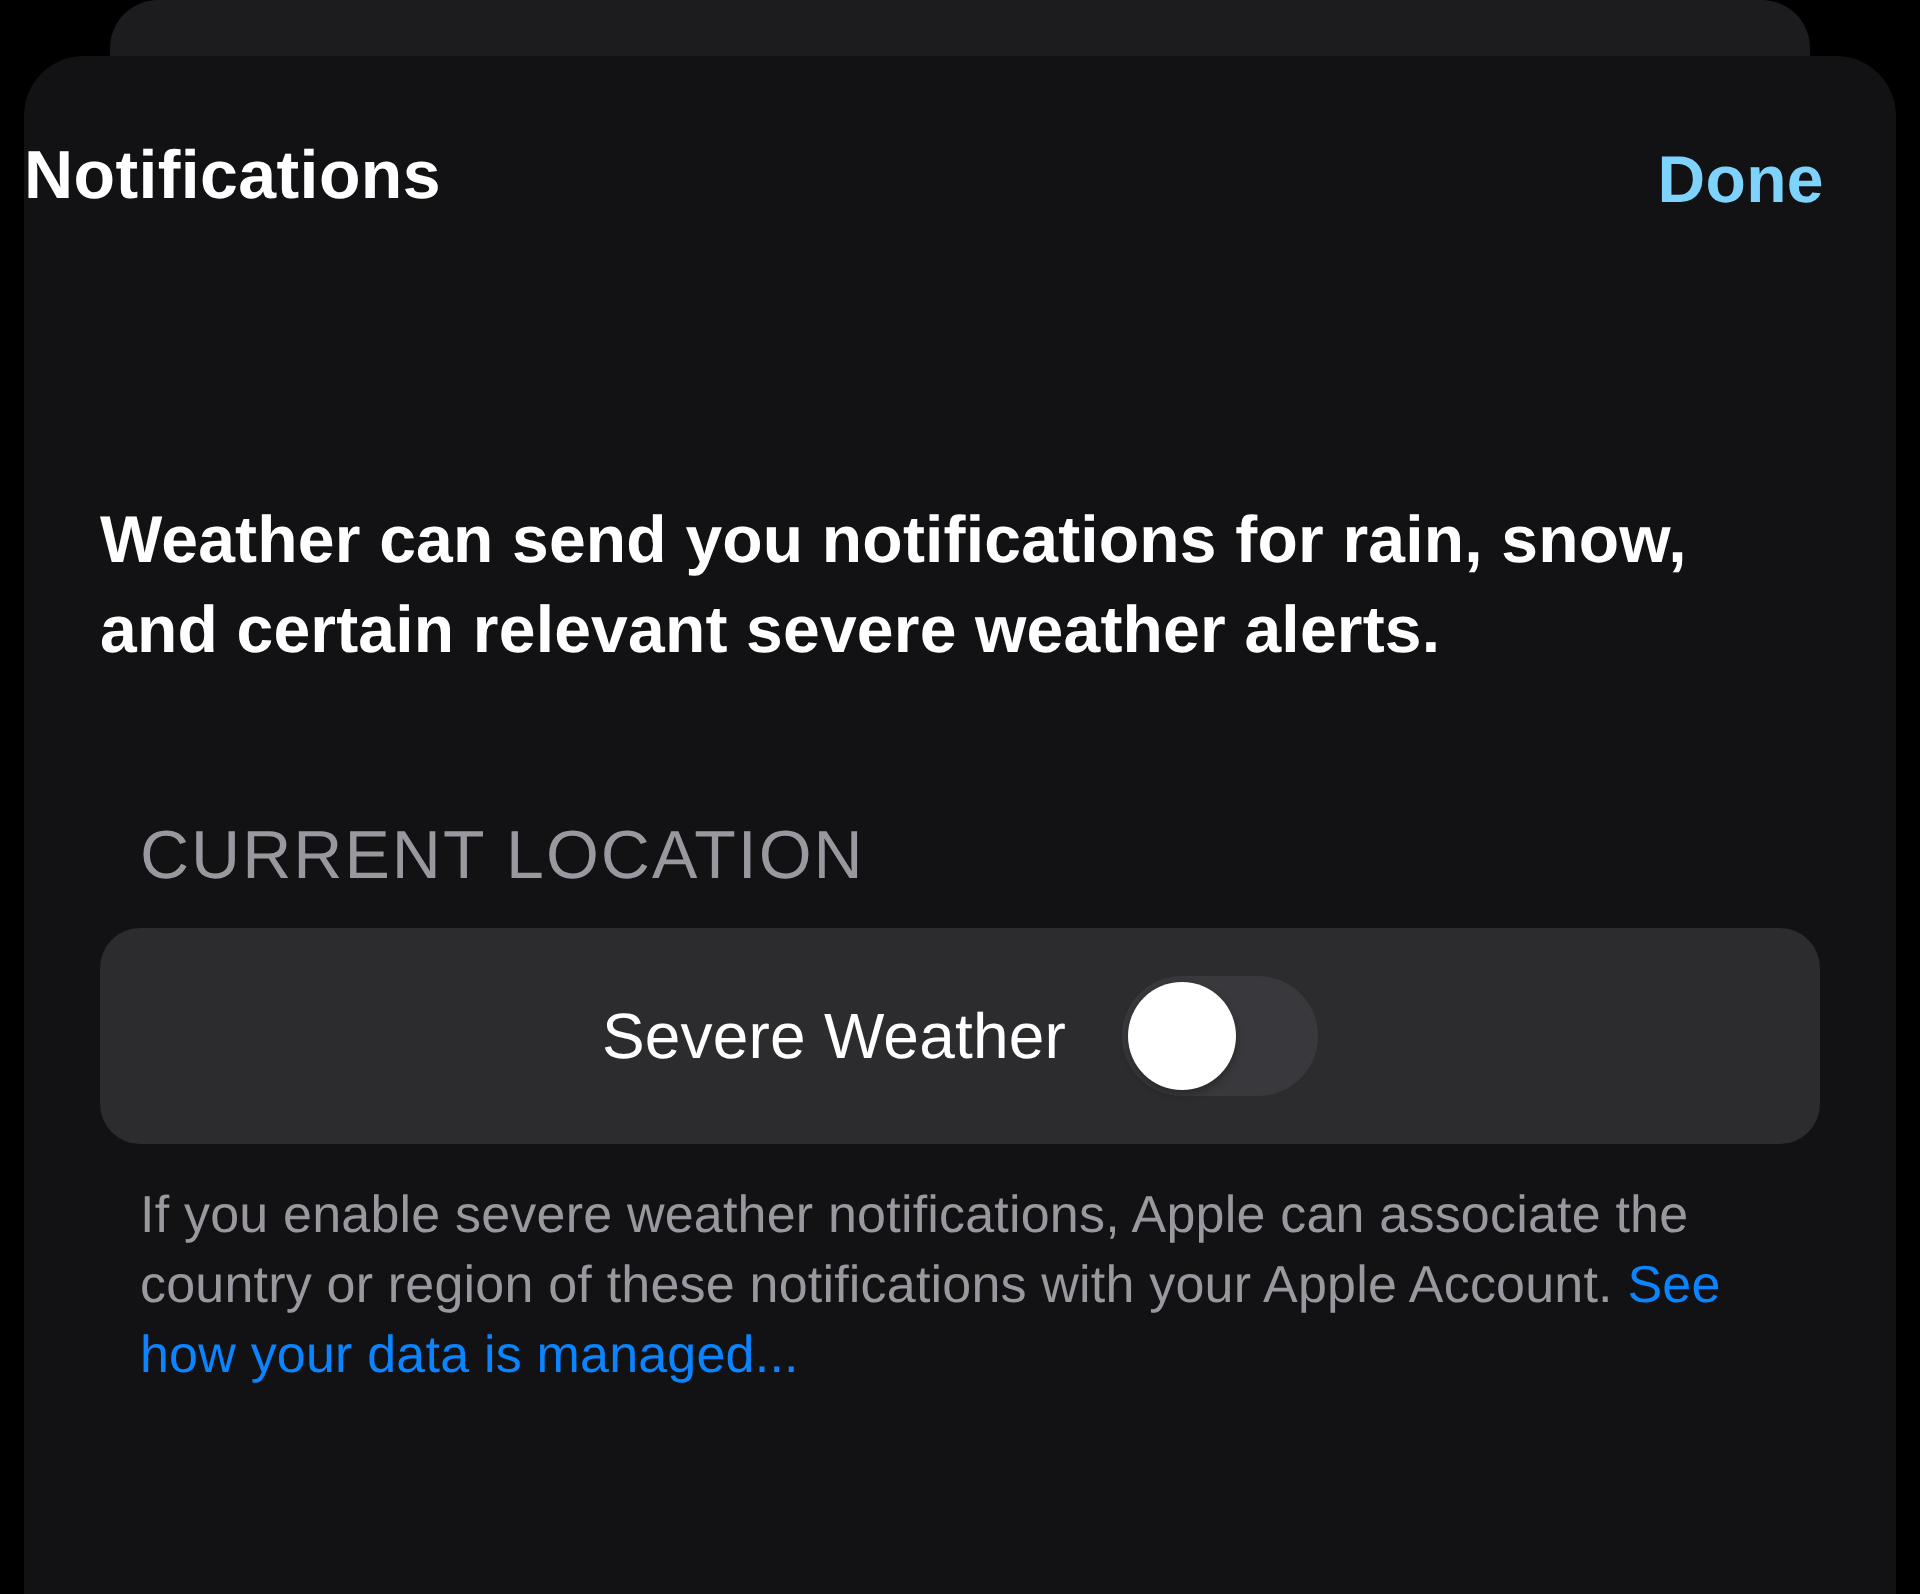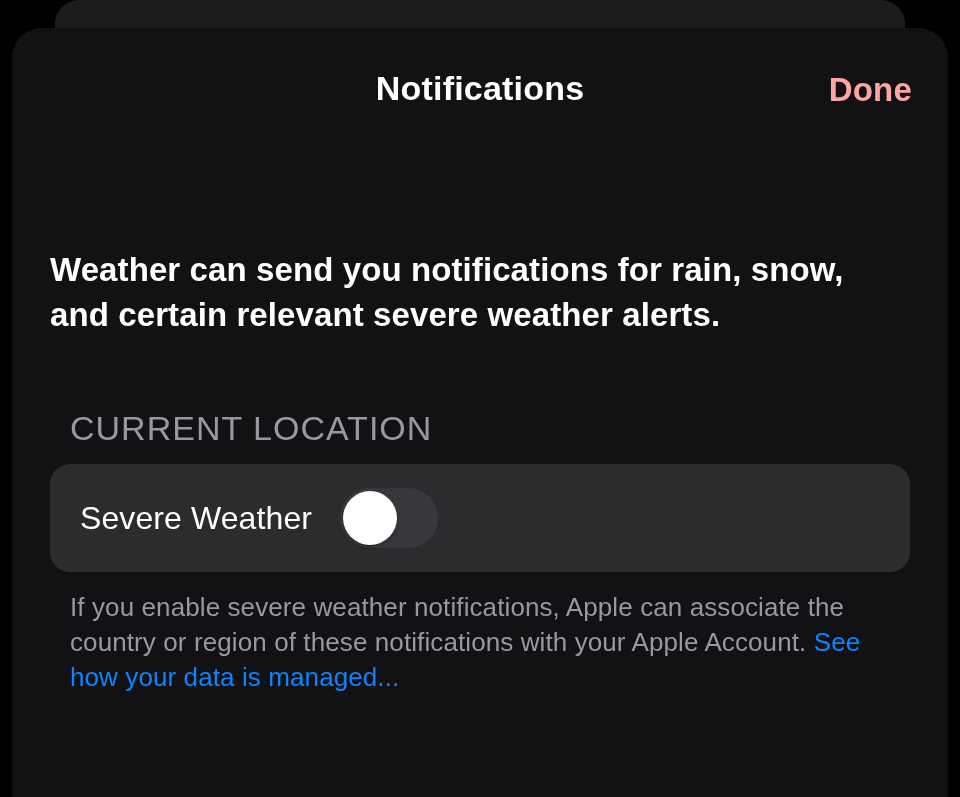--- a/index.html
+++ b/index.html
@@ -33,34 +33,34 @@
       bottom: 0;
       background: #121214;
       border-radius: 30px 30px 0 0;
       padding: 0;
     }
     .nav {
       position: relative;
       height: 120px;
       display: flex;
       align-items: center;
-      justify-content: center;
+      justify-content: flex-start;
     }
     .nav-title {
       color: #ffffff;
       font-size: 34px;
       font-weight: 600;
       letter-spacing: 0.2px;
     }
     .nav-done {
       position: absolute;
       right: 36px;
       top: 52%;
       transform: translateY(-50%);
-      color: #fca5a5;
+      color: #7dd3fc;
       font-size: 33px;
       font-weight: 600;
       letter-spacing: 0.2px;
       cursor: pointer;
     }
     .intro {
       padding: 100px 38px 0 38px;
       color: #ffffff;
       font-size: 33px;
       line-height: 1.35;
@@ -79,21 +79,21 @@
       padding: 0 20px 16px 20px;
     }
     .group {
       background: #2c2c2e;
       border-radius: 20px;
       overflow: hidden;
     }
     .row {
       display: flex;
       align-items: center;
-      justify-content: flex-start;
+      justify-content: center;
       padding: 24px 30px 24px 30px;
       min-height: 96px;
       gap: 28px;
     }
     .row + .row {
       position: relative;
     }
     .row + .row::before {
       content: "";
       position: absolute;

